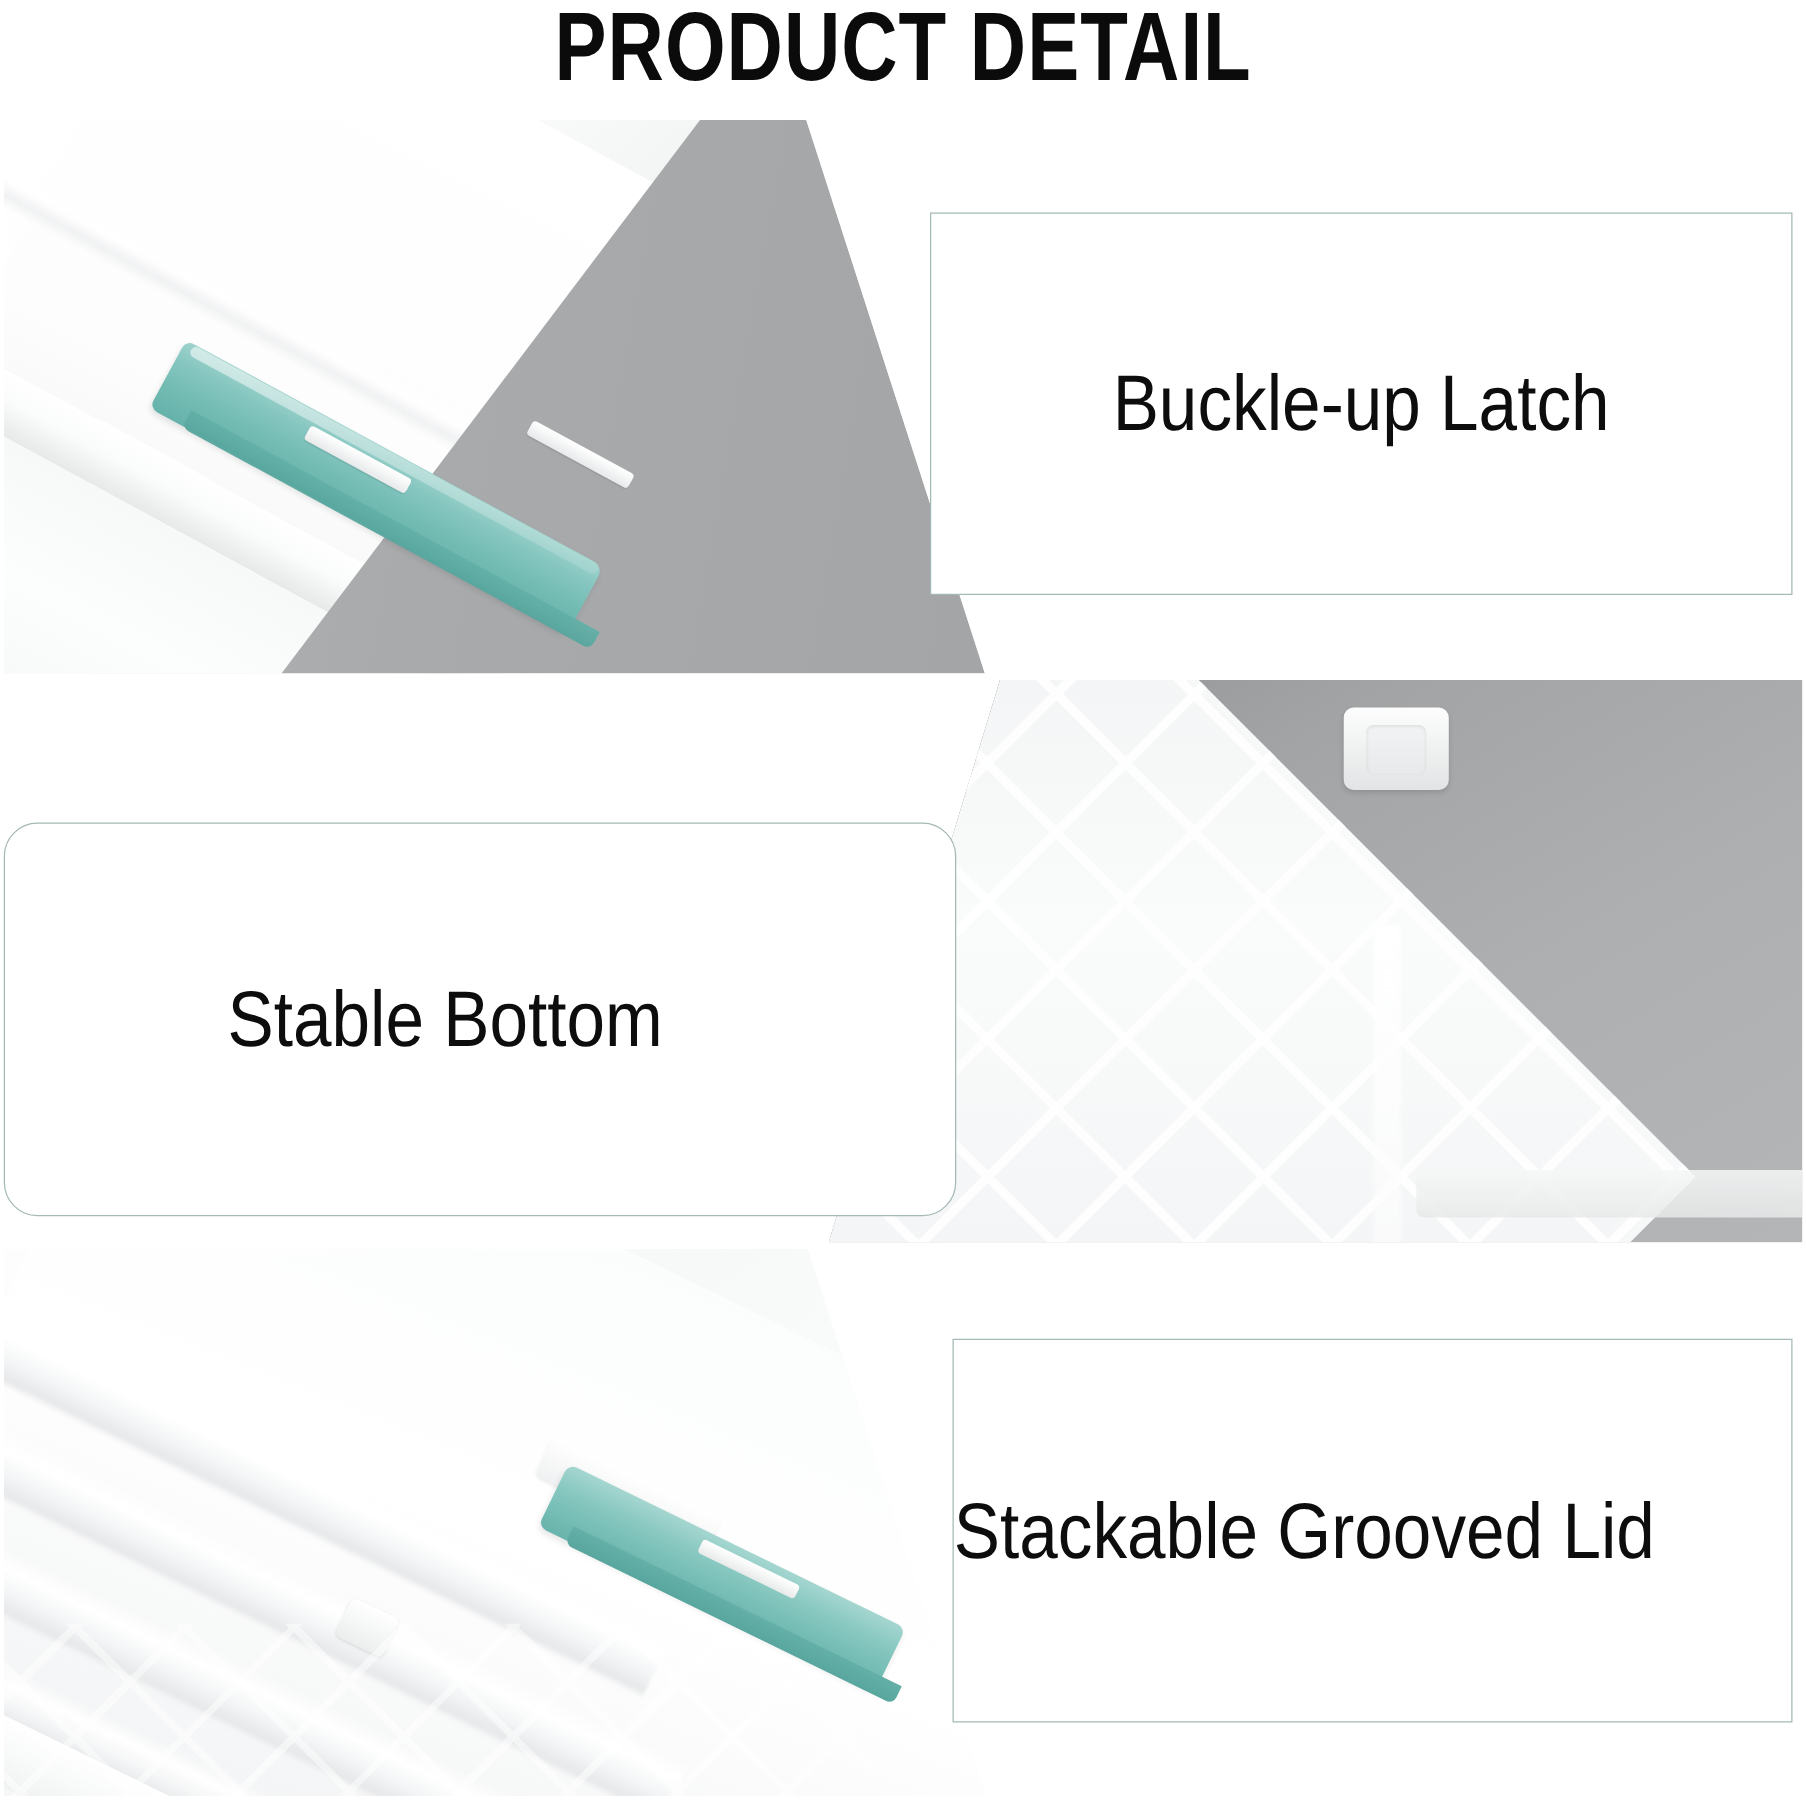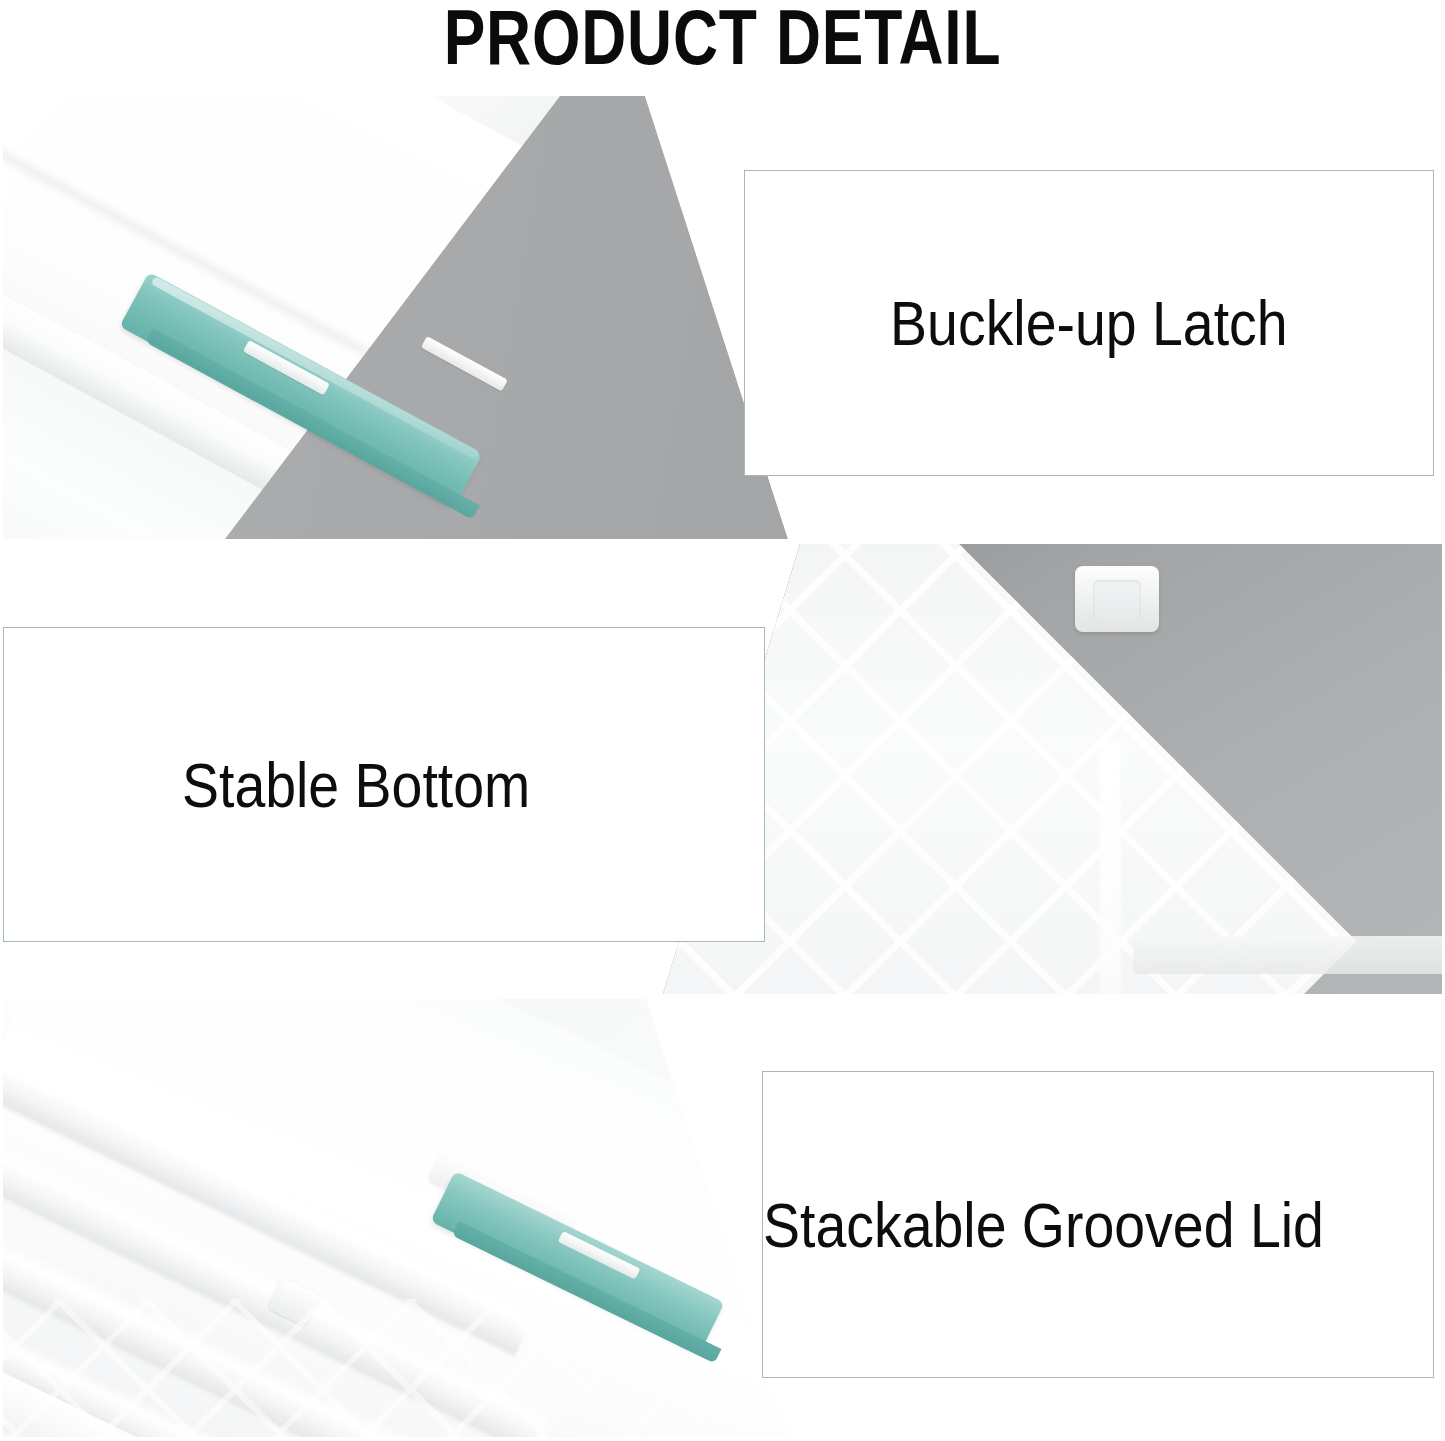--- a/index.html
+++ b/index.html
@@ -361,21 +361,21 @@
     left: 560px; top: 232px;
     width: 86px; height: 12px;
     transform: rotate(26deg);
     transform-origin: 0 0;
     border-radius: 3px;
     background: linear-gradient(180deg,#ffffff,#e8eaea);
   }
 
   
   #label-latch       { left: 744px; top: 170px;  width: 690px; height: 306px; justify-content: center; align-items: center; }
-  #label-bottom      { left: 3px;   top: 627px;  width: 762px; height: 315px; justify-content: flex-start; padding-left: 178px; }
+  #label-bottom      { left: 3px;   top: 658px;  width: 762px; height: 315px; justify-content: flex-start; padding-left: 178px; border-radius: 27px; }
   #label-stack-lid   { left: 762px; top: 1071px; width: 672px; height: 307px; justify-content: flex-start; }
 </style>
 </head>
 <body>
 
 <div id="page-title">PRODUCT DETAIL</div>
 
 <div class="photo" id="photo-latch">
   <div class="bg-white"></div>
   <div class="lid-top"></div>

